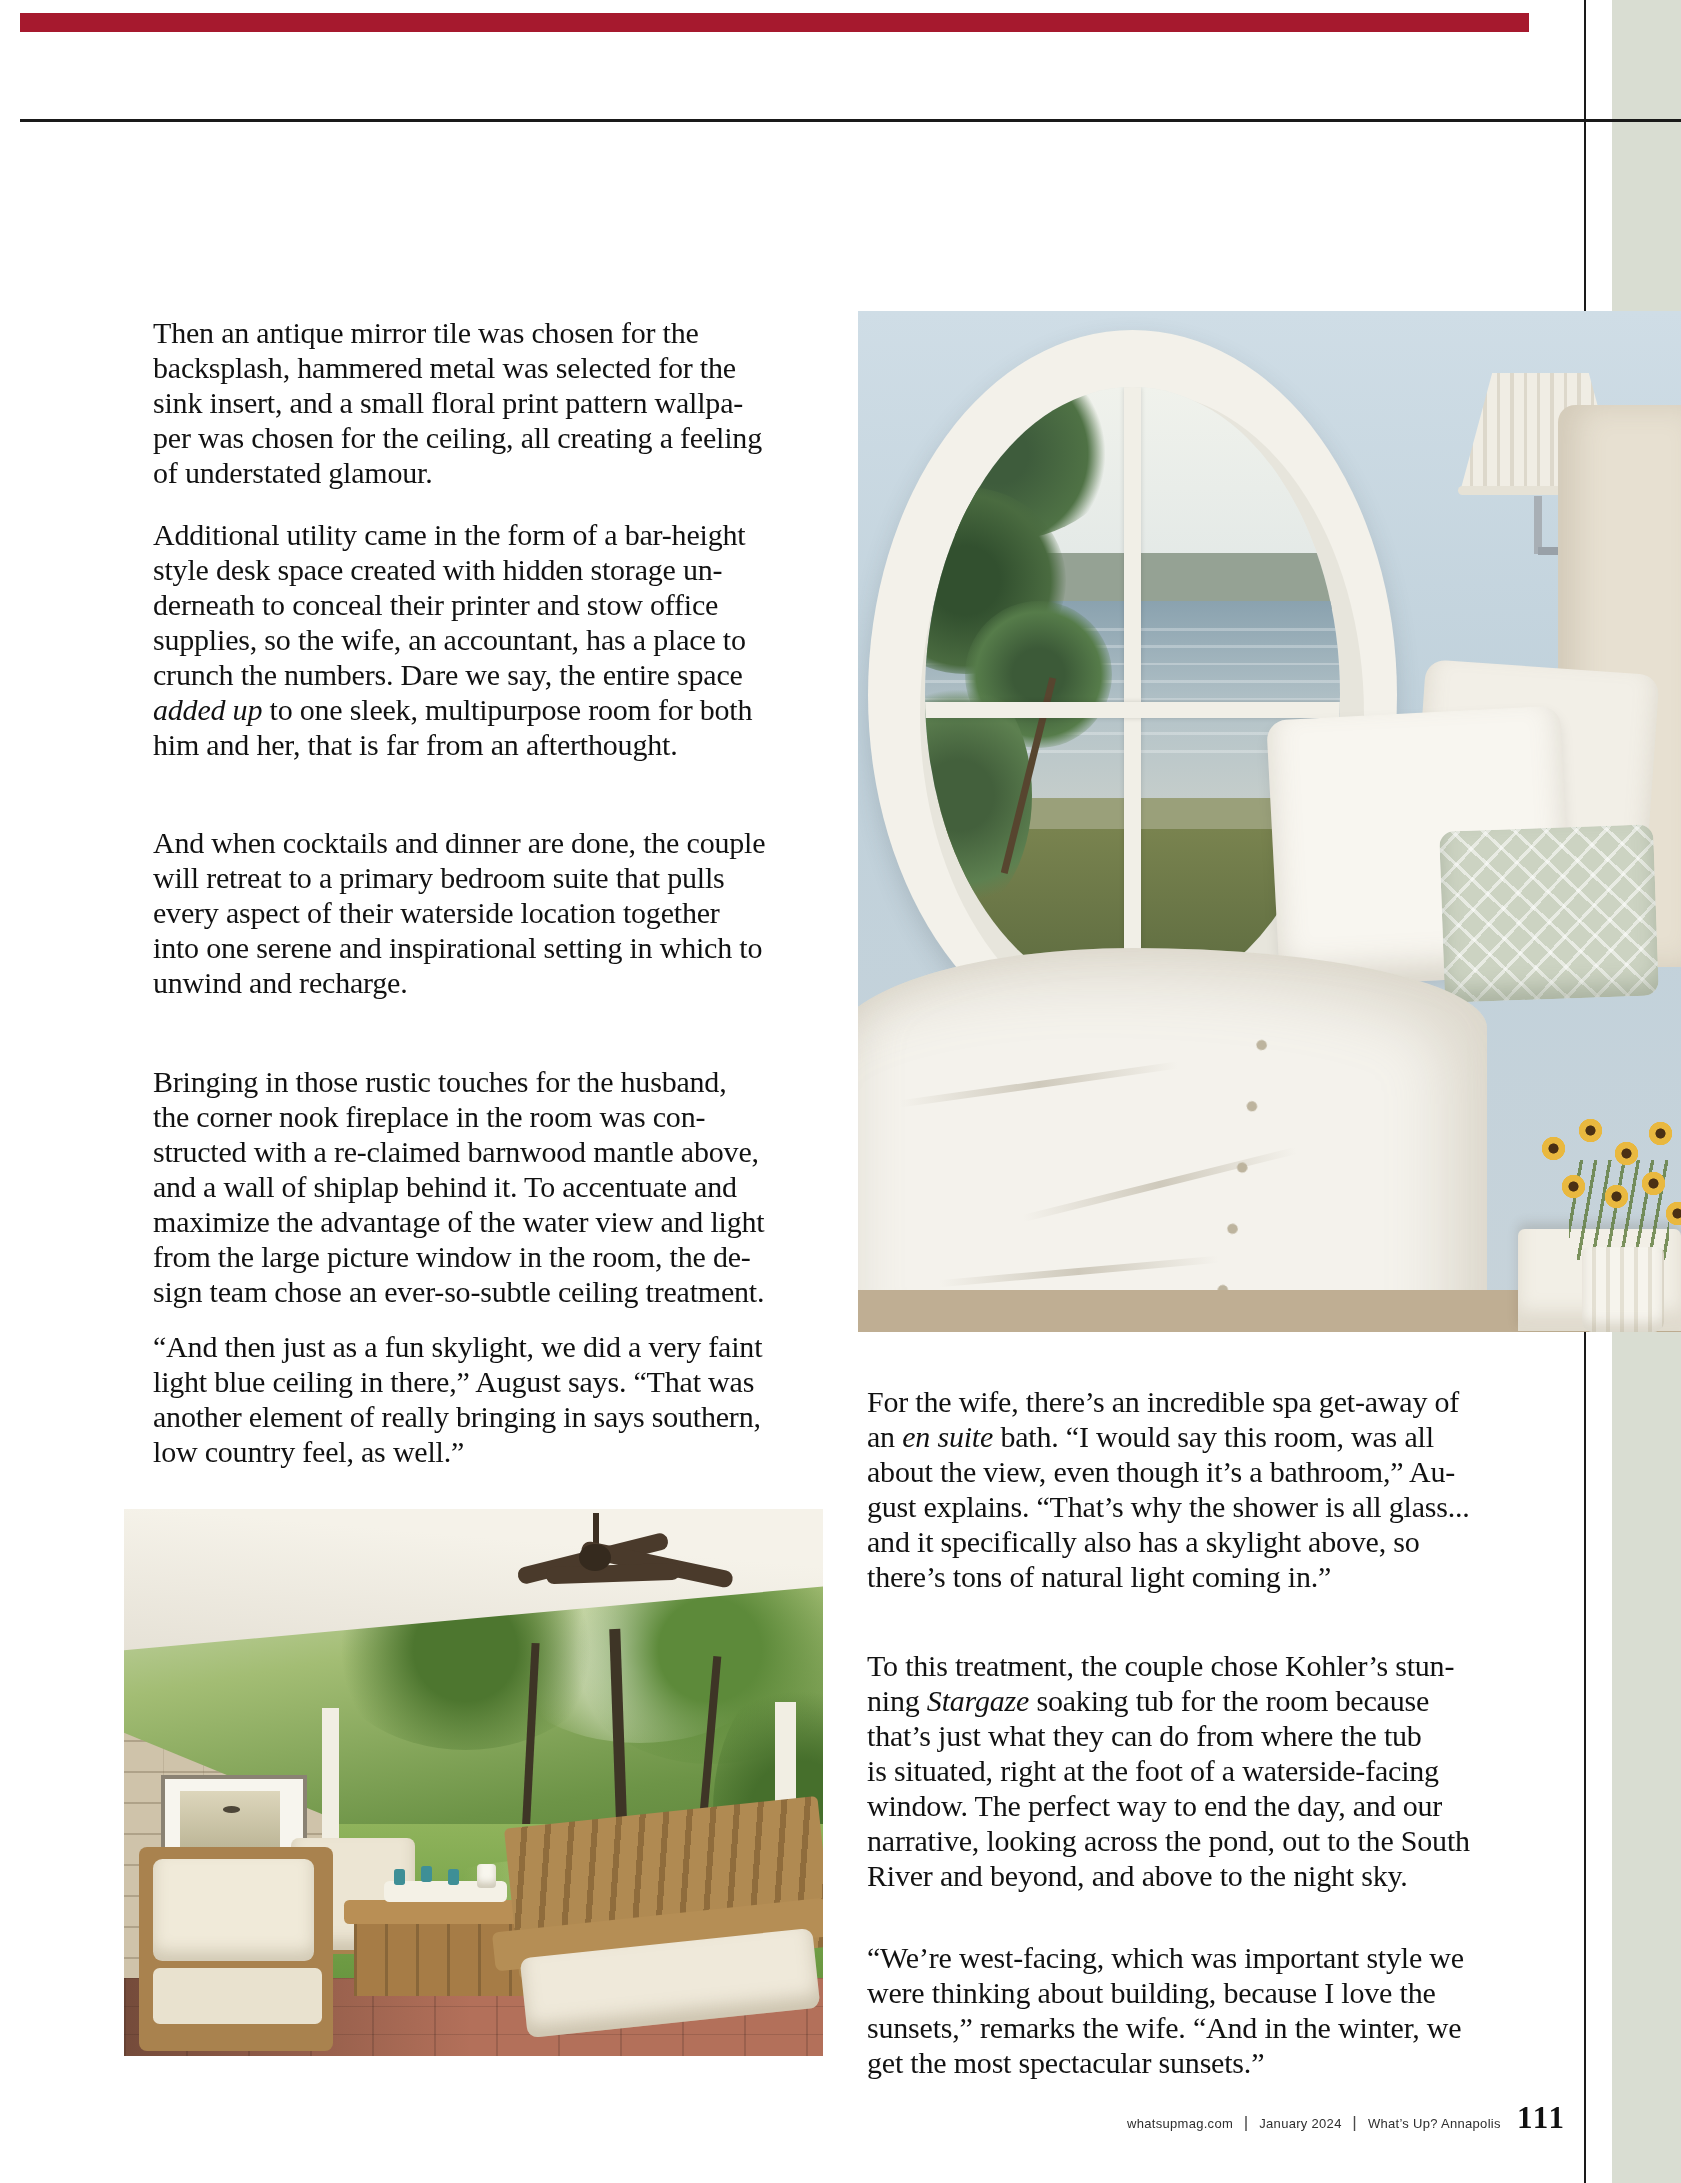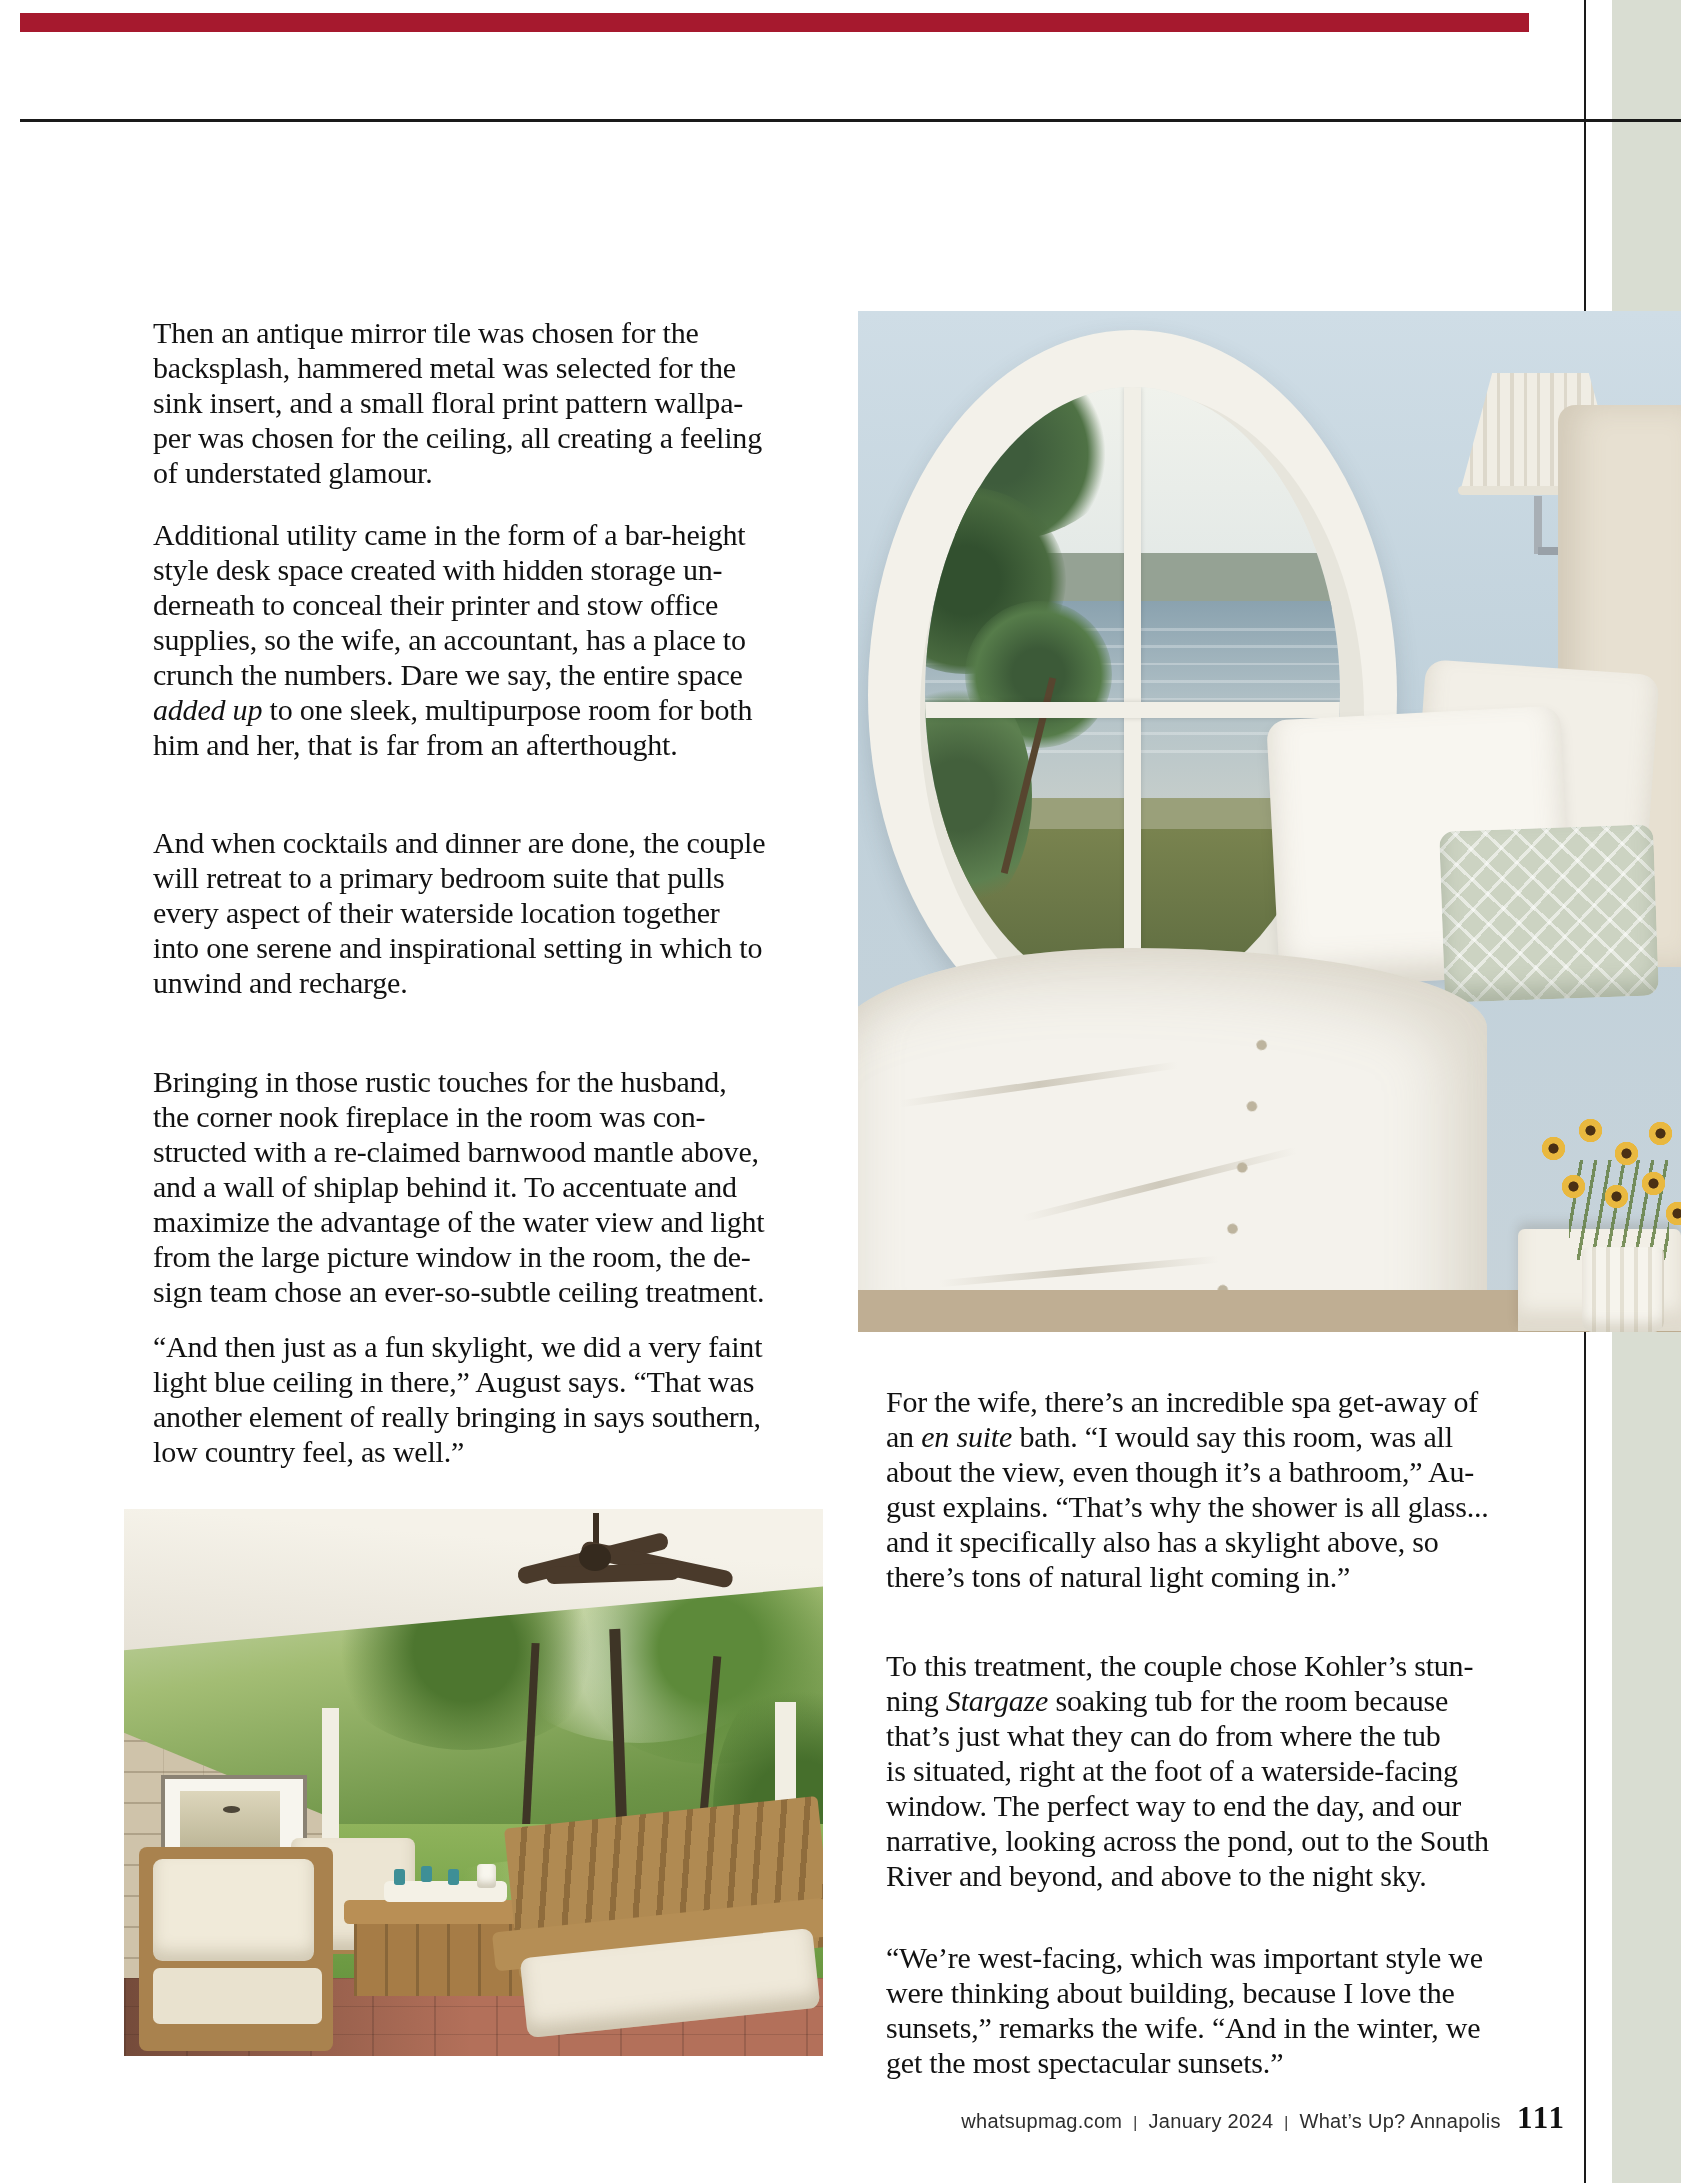--- a/index.html
+++ b/index.html
@@ -8,25 +8,25 @@
   
   .side-band{position:absolute;left:1612px;top:0;width:70px;height:2183px;}
   .vrule{position:absolute;left:1584px;top:0;width:2px;height:2183px;background:#1a1a1a;}
   .top-rule{position:absolute;left:20px;top:119px;width:1661px;height:2.7px;background:#1a1a1a;}
   .accent-bar{position:absolute;left:20px;top:13.4px;width:1509px;height:19px;}
   
   .para{position:absolute;margin:0;font-size:30px;line-height:35px;letter-spacing:-0.2px;
         white-space:pre-line;color:#121212;}
   .para i{font-style:italic;text-align:center;}
   .col-left .para{left:153px;width:659px;}
-  .col-right .para{left:886px;width:709px;}
+  .col-right .para{left:867px;width:709px;}
   
   .footer{position:absolute;top:2100px;right:115px;display:flex;align-items:baseline;gap:10.7px;
           font-family:"Liberation Sans", sans-serif;color:#2e2e2e;}
-  .footer .ft{font-size:20px;letter-spacing:0.3px;font-weight:400;}
+  .footer .ft{font-size:13px;letter-spacing:0.3px;font-weight:400;}
   .footer .sep{font-size:17.4px;color:#4a4a4a;}
   .footer .pageno{font-family:"Liberation Serif", serif;font-size:31px;font-weight:700;
                   letter-spacing:2px;color:#111;margin-left:5.4px;}
   
   .photo{position:absolute;overflow:hidden;}
   .photo *{position:absolute;}
   
   .ph-bed{left:858px;top:311px;width:823px;height:1021px;
           background:linear-gradient(180deg,#cfdde6 0%,#c0d1db 40%,#c7d3da 100%);}
   .ov-frame{left:10px;top:19px;width:529px;height:730px;border-radius:50%;background:#f3f1ea;

